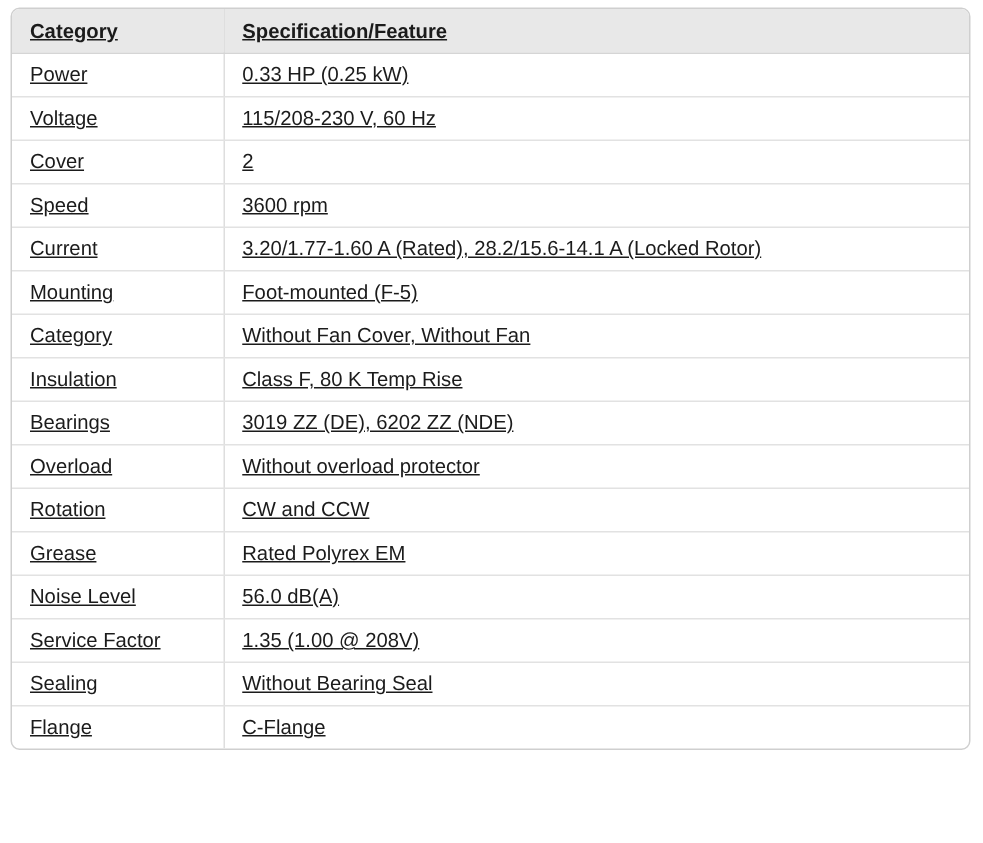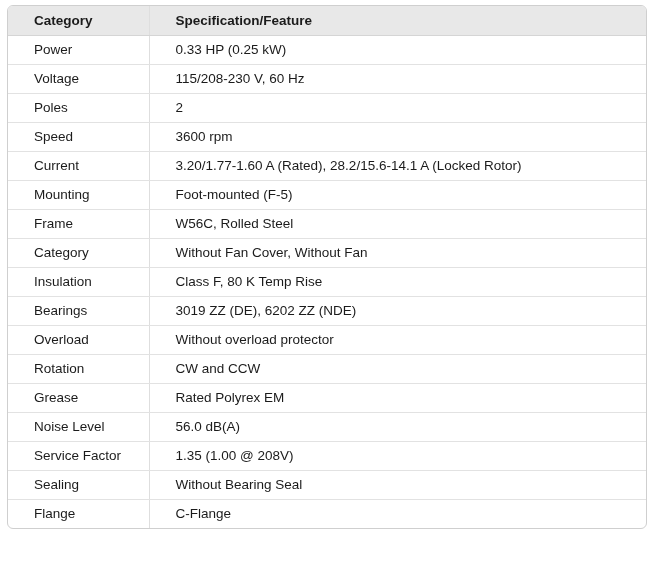--- a/index.html
+++ b/index.html
@@ -25,26 +25,27 @@
   table.spec-table {
     width: 100%;
     table-layout: fixed;
     border-collapse: collapse;
     font-size: 13.5px;
     color: #1b1b1b;
   }
   .spec-table th, .spec-table td {
     box-sizing: border-box;
     height: 29px;
-    padding: 0 26px;
+    padding: 0 12px;
     text-align: left;
     vertical-align: middle;
     font-weight: 400;
     white-space: nowrap;
     overflow: hidden;
+    text-decoration: underline;
   }
   .spec-table thead th {
     background: #e8e8e8;
     font-weight: 600;
     border-bottom: 1px solid #d5d5d5;
   }
   .spec-table thead th.col-cat {
     width: 141px;
   }
   .spec-table th:first-child,
@@ -75,44 +76,40 @@
     <td>Power</td>
     <td>0.33 HP (0.25 kW)</td>
   </tr>
 
   <tr>
     <td>Voltage</td>
     <td>115/208-230 V, 60 Hz</td>
   </tr>
 
   <tr>
-    <td>Poles</td>
+    <td>Cover</td>
     <td>2</td>
   </tr>
 
   <tr>
     <td>Speed</td>
     <td>3600 rpm</td>
   </tr>
 
 
   <tr>
     <td>Current</td>
     <td>3.20/1.77-1.60 A (Rated), 28.2/15.6-14.1 A (Locked Rotor)</td>
   </tr>
 
   <tr>
     <td>Mounting</td>
     <td>Foot-mounted (F-5)</td>
   </tr>
 
-  <tr>
-    <td>Frame</td>
-    <td>W56C, Rolled Steel</td>
-  </tr>
 
   <tr>
     <td>Category</td>
     <td>Without Fan Cover, Without Fan</td>
   </tr>
 
   <tr>
     <td>Insulation</td>
     <td>Class F, 80 K Temp Rise</td>
   </tr>

